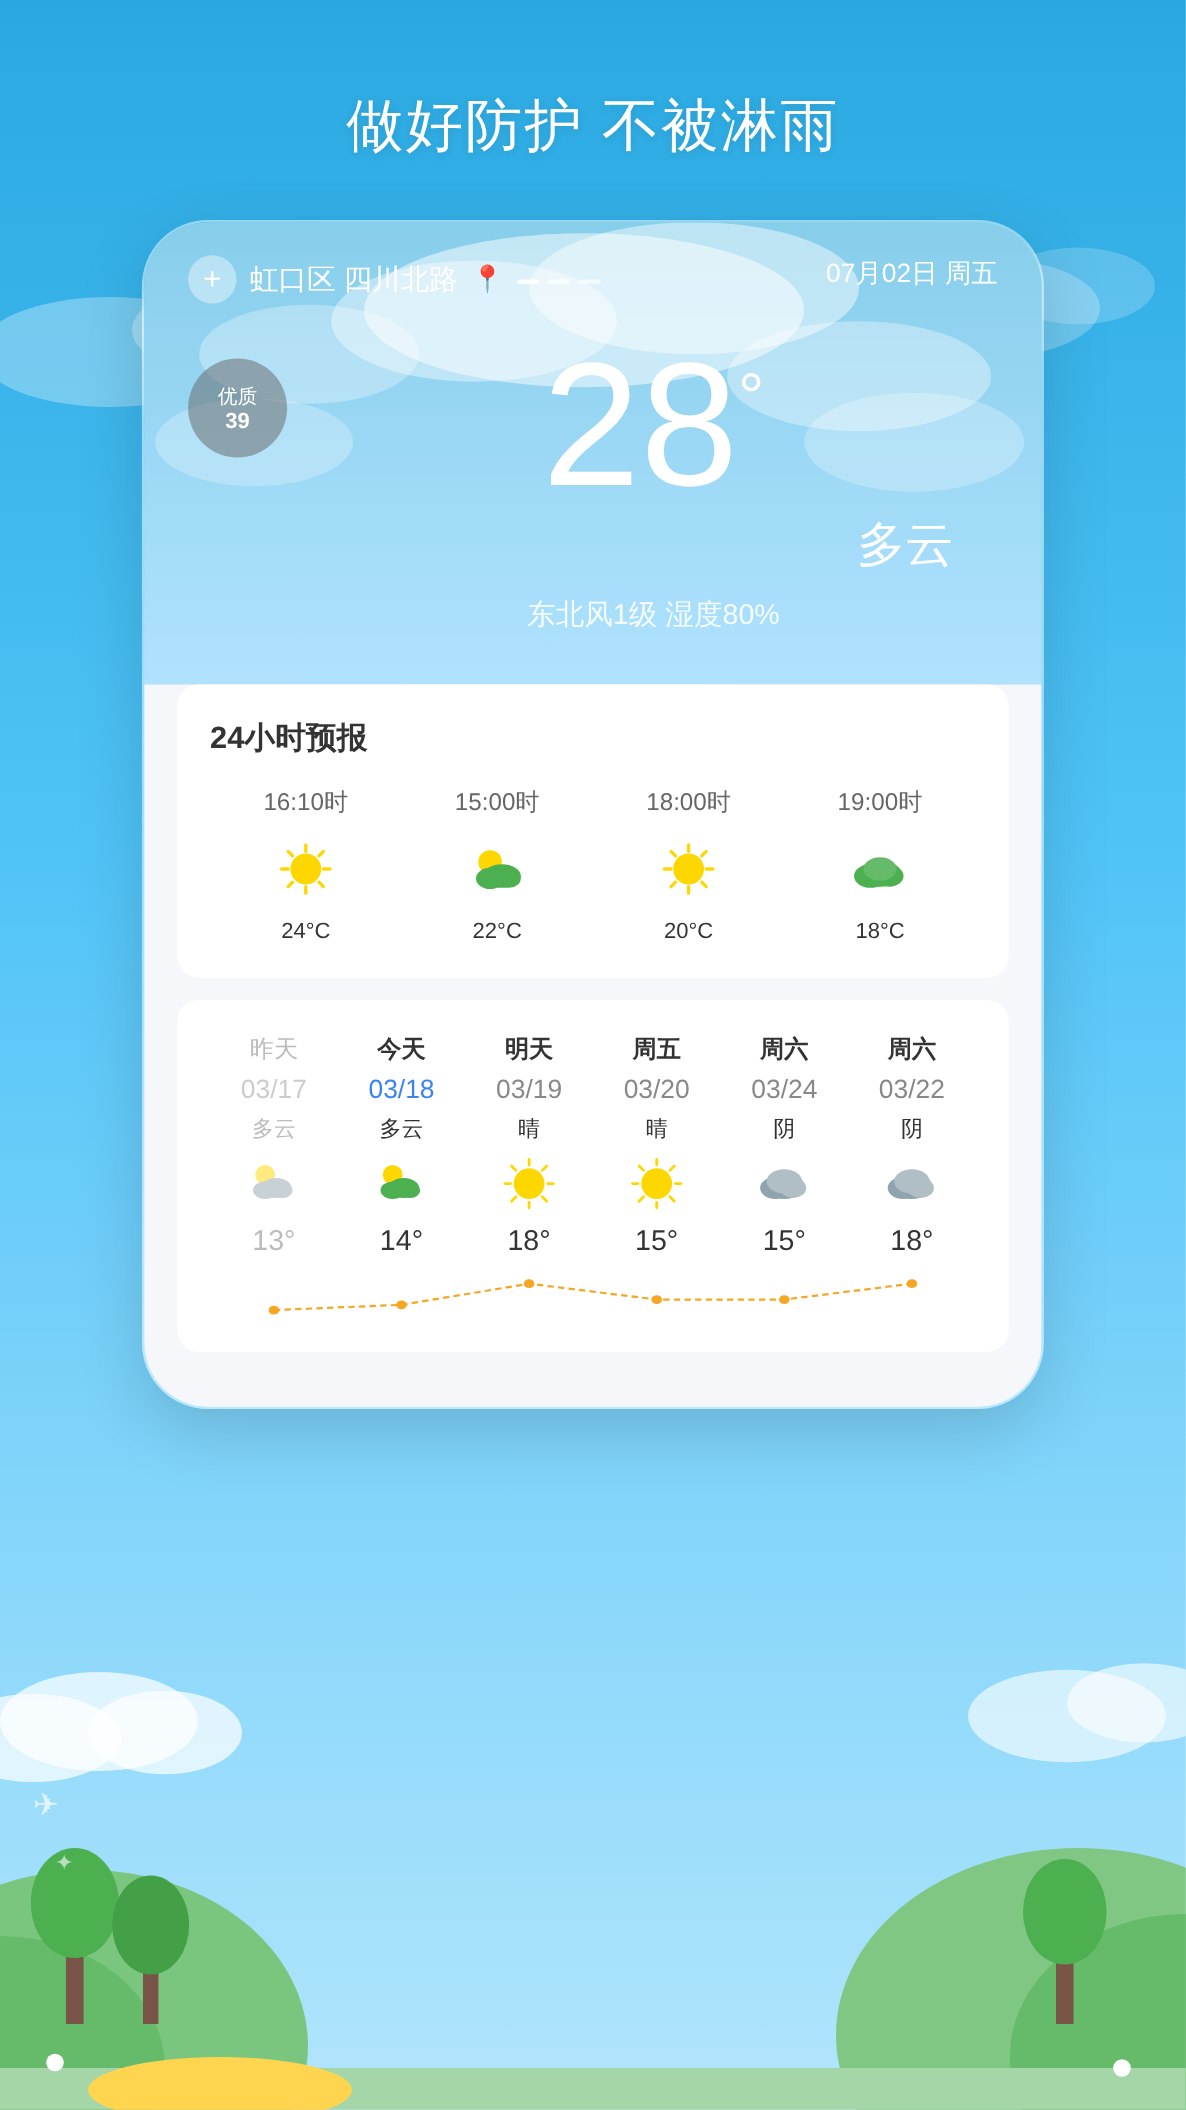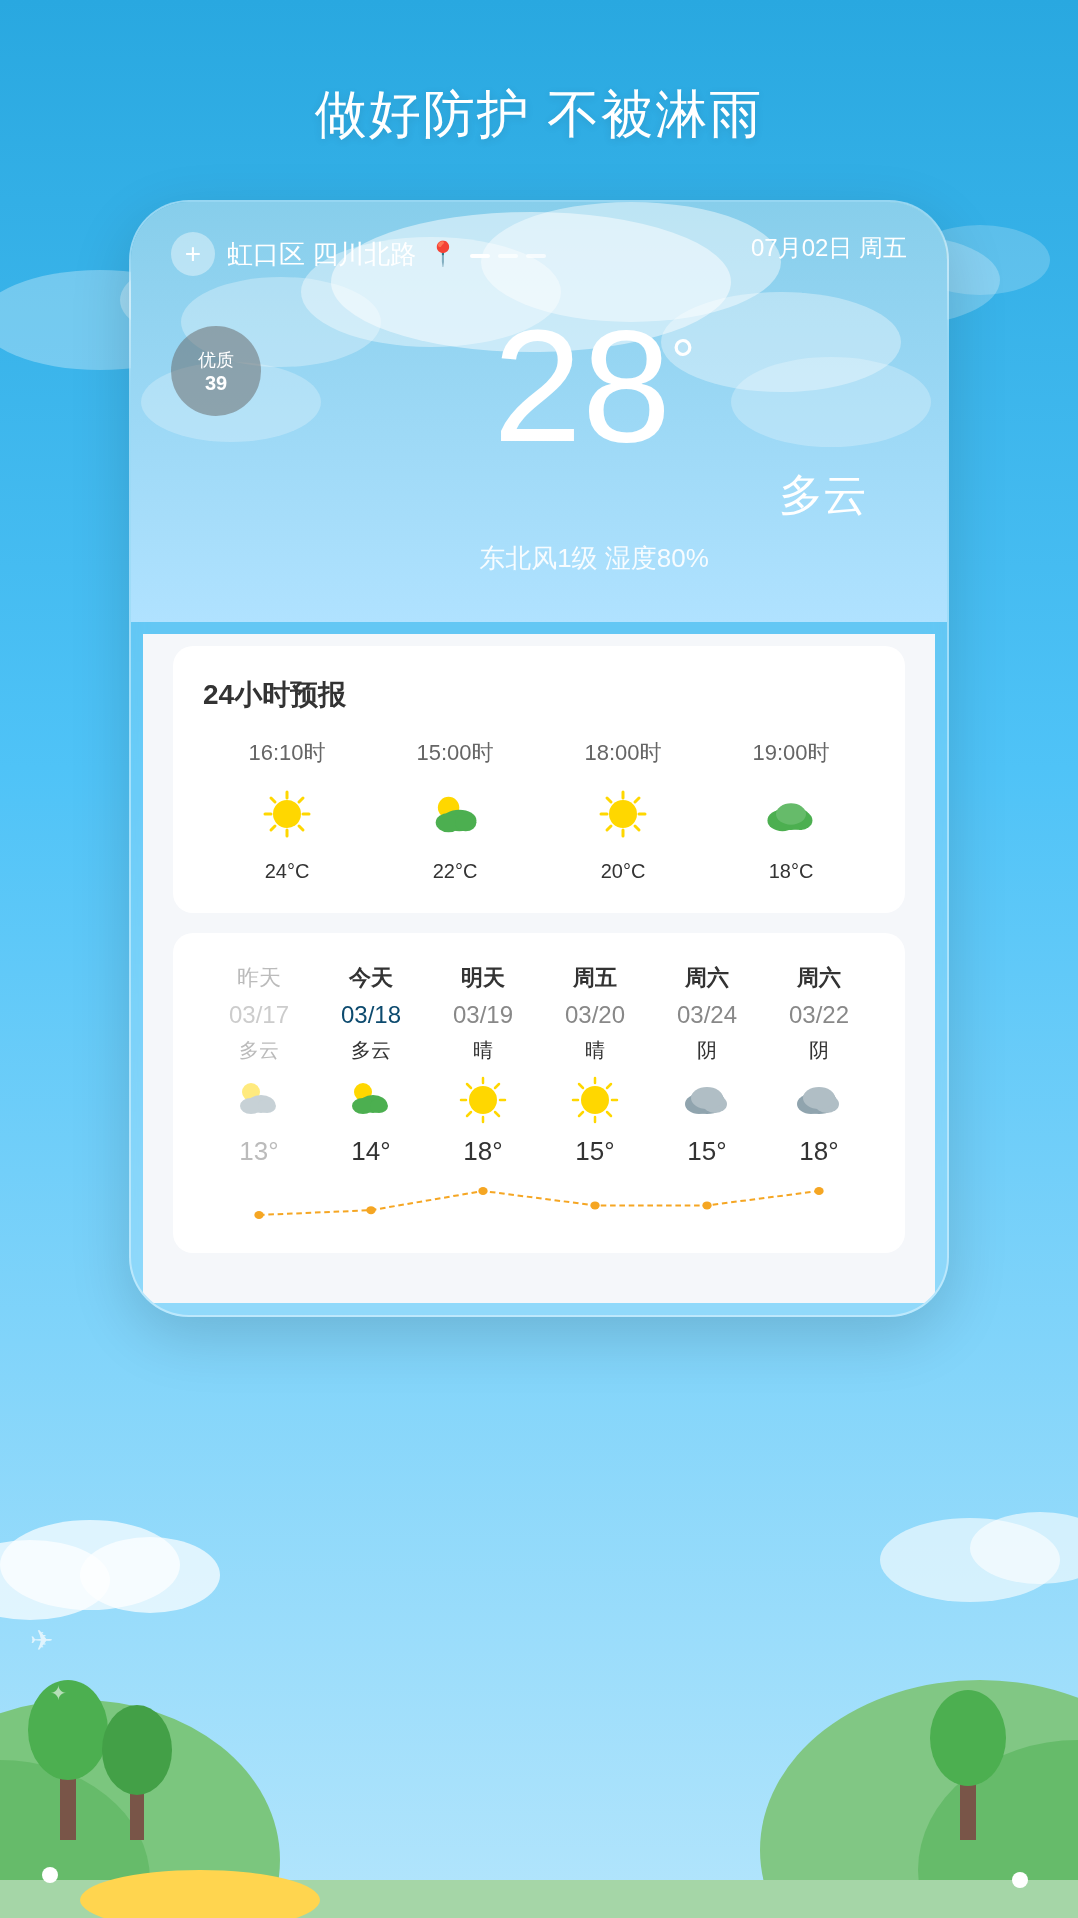--- a/index.html
+++ b/index.html
@@ -159,22 +159,22 @@
 
     .temp-section {
       flex: 1;
       text-align: center;
       margin-left: 20px;
     }
 
     
     .card-section {
       background: #f5f7fa;
-      margin: 12px;
-      padding: 12px 30px 30px;
+      margin: 0;
+      padding: 0 30px 30px;
     }
 
     .forecast-card {
       background: white;
       border-radius: 20px;
       padding: 30px;
       margin-bottom: 20px;
     }
 
     .card-title {
@@ -495,21 +495,21 @@
                 <ellipse cx="30" cy="32" rx="14" ry="9" fill="#90a4ae"></ellipse>
                 <ellipse cx="20" cy="34" rx="11" ry="8" fill="#90a4ae"></ellipse>
                 <ellipse cx="36" cy="34" rx="9" ry="7" fill="#90a4ae"></ellipse>
               </svg>
             </div>
             <span class="daily-temp dim" style="color:#bbb;">13°</span>
           </div>
 
           <div class="daily-col">
             <span class="daily-day active">今天</span>
-            <span class="daily-date" style="color:#0c4a6e;">03/18</span>
+            <span class="daily-date" style="color:#3b82f6;">03/18</span>
             <span class="daily-condition active">多云</span>
             <div class="daily-weather-icon">
               <svg viewBox="0 0 56 56" xmlns="http://www.w3.org/2000/svg">
                 <circle cx="20" cy="20" r="9" fill="#ffd700"></circle>
                 <ellipse cx="30" cy="32" rx="14" ry="9" fill="#4caf50"></ellipse>
                 <ellipse cx="20" cy="34" rx="11" ry="8" fill="#4caf50"></ellipse>
                 <ellipse cx="36" cy="34" rx="9" ry="7" fill="#4caf50"></ellipse>
               </svg>
             </div>
             <span class="daily-temp">14°</span>

